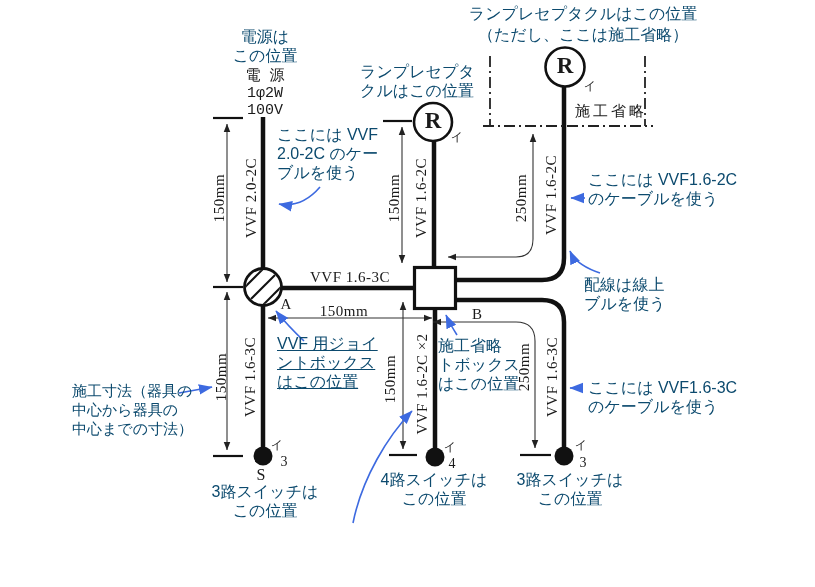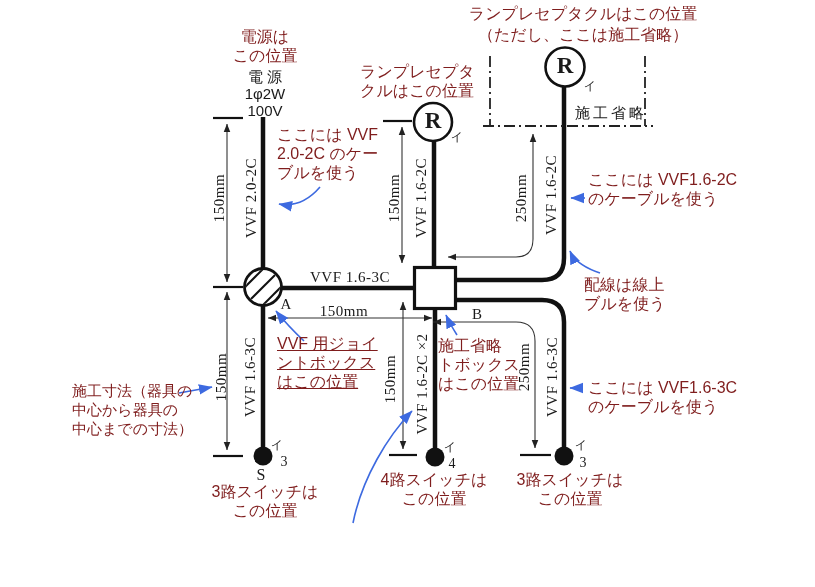--- a/index.html
+++ b/index.html
@@ -1,22 +1,22 @@
 <!DOCTYPE html>
 <html><head>
 <meta charset="utf-8">
 <style>
   html,body{margin:0;padding:0;background:#fff;}
   .stage{position:relative;width:815px;height:587px;background:#fff;overflow:hidden;
          font-family:"Liberation Sans",sans-serif;}
   .stage svg{position:absolute;left:0;top:0;}
   .note{position:absolute;white-space:pre-line;line-height:19px;}
-  .red{color:#7f1d1d;font-size:16px;}
+  .red{color:#0c4a6e;font-size:16px;}
   .blk{color:#1a1a1a;}
-  .serif{font-family:Liberation Sans, sans-serif;}
+  .serif{font-family:Liberation Mono, monospace;}
   .vlabel{position:absolute;white-space:nowrap;transform:translate(-50%,-50%) rotate(-90deg);
           font-family:"Liberation Serif",serif;font-size:15px;color:#1a1a1a;letter-spacing:.5px;}
   .hlabel{position:absolute;white-space:nowrap;transform:translate(-50%,-50%);
           font-family:"Liberation Serif",serif;font-size:15px;color:#1a1a1a;letter-spacing:.5px;}
   .small{font-size:12px;}
   .rletter{position:absolute;transform:translate(-50%,-54%);font-family:"Liberation Serif",serif;
            font-weight:bold;font-size:23px;color:#1a1a1a;}
   .mark{position:absolute;transform:translate(-50%,-50%);font-family:"Liberation Serif",serif;
         font-size:15px;color:#1a1a1a;}
   .iro{font-size:12px;font-family:"Liberation Sans",sans-serif;}

